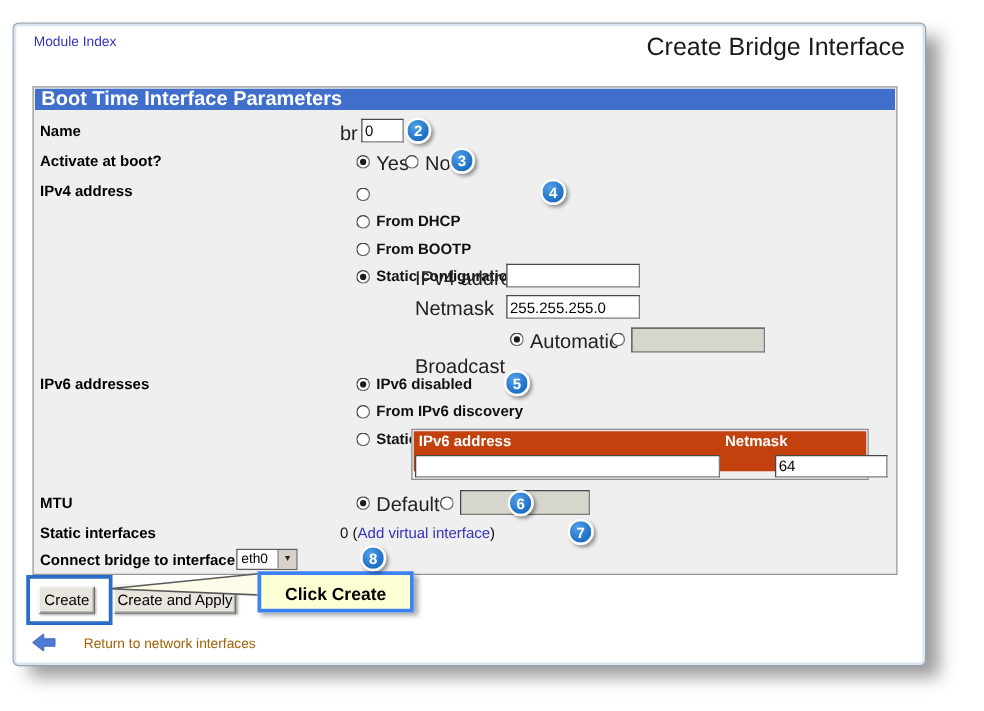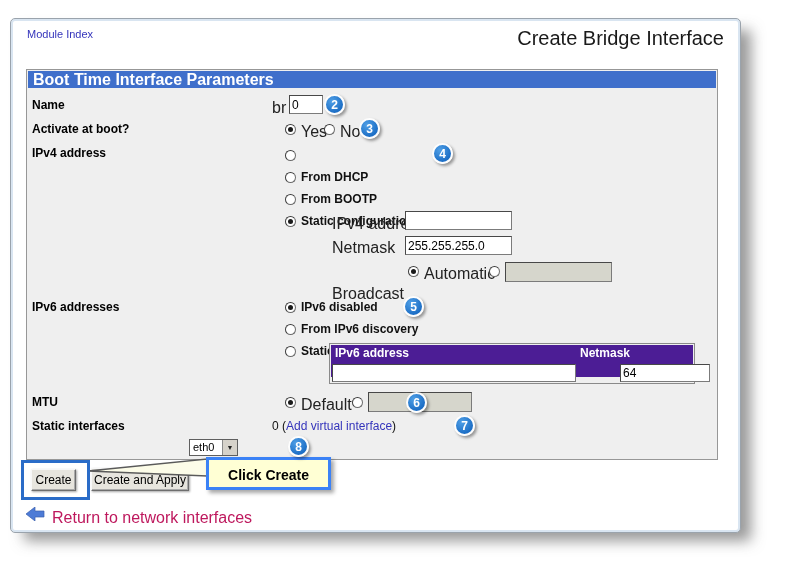--- a/index.html
+++ b/index.html
@@ -52,21 +52,21 @@
     text-align:center; line-height:18px;
     box-shadow: 2px 2px 3px rgba(0,0,0,.38); z-index:5;
   }
 
   .v6table {
     position:absolute; left:302px; top:273px; width:366px; height:41px;
     background:#efefef; border:1px solid #8a8a8a;
   }
   .v6head {
     position:absolute; left:1px; top:1px; right:1px; height:32px;
-    background:#4c1d95; color:#fff; font-size:12px; font-weight:bold; line-height:17px;
+    background:#c2410c; color:#fff; font-size:12px; font-weight:bold; line-height:17px;
   }
   .v6c1 { position:absolute; left:4px; }
   .v6c2 { position:absolute; left:249px; }
 
   .btn {
     position:absolute; background:#e7e5de; border:1px solid #6e6e6e;
     border-top-color:#f7f7f7; border-left-color:#f7f7f7;
     box-shadow:1px 1px 2px rgba(0,0,0,.35), inset -1px -1px 0 #aaa;
     font-family:"Liberation Sans", sans-serif; font-size:12px; color:#000;
     text-align:center; cursor:pointer;
@@ -90,21 +90,21 @@
     position:absolute; left:162px; top:369px; width:49px; height:17px;
     background:#fff; border:1px solid #5f5f5f; display:flex; cursor:pointer;
   }
   .select-text { flex:1; font-size:11px; padding:1px 0 0 3px; color:#000; }
   .select-arrow {
     width:15px; background:#d6d2ca; border-left:1px solid #8a8a8a;
     font-size:7px; color:#222; text-align:center; line-height:15px;
   }
 
   .return-row { position:absolute; left:15px; top:487px; }
-  .return-link { position:absolute; left:26px; top:3px; font-size:16px; color:#be185d; white-space:nowrap; cursor:pointer; }
+  .return-link { position:absolute; left:41px; top:3px; font-size:11px; color:#a16207; white-space:nowrap; cursor:pointer; }
 </style>
 </head>
 <body>
 
 <div class="frame">
 
   <a class="module-index">Module Index</a>
   <div class="page-title">Create Bridge Interface</div>
 
   <svg class="pointer-svg">
@@ -179,20 +179,21 @@
     <input class="tin disabled" style="left: 341px; top: 322px; width: 104px; height: 20px;" value="">
     <div class="badge" style="left:379px; top:322px;">6</div>
 
     <div class="lbl" style="left:5px; top:349px;">Static interfaces</div>
     <div class="txt" style="left:245px; top:349px;">
       <span>0</span>
       <span>(</span><a style="color:#3434bb; cursor:pointer;">Add virtual interface</a><span>)</span>
     </div>
     <div class="badge" style="left:427px; top:345px;">7</div>
 
+    <div class="lbl" style="left:5px; top:371px;">Connect bridge to interface</div>
     <div class="select">
       <span class="select-text">eth0</span>
       <span class="select-arrow">▼</span>
     </div>
     <div class="badge" style="left:261px; top:366px;">8</div>
   </div>
 
   <div class="hl-box"></div>
   <button class="btn" style="left:20px; top:450px; width:45px; height:22px;">Create</button>
   <button class="btn" style="left:80px; top:449px; width:98px; height:23px;">Create and Apply</button>

